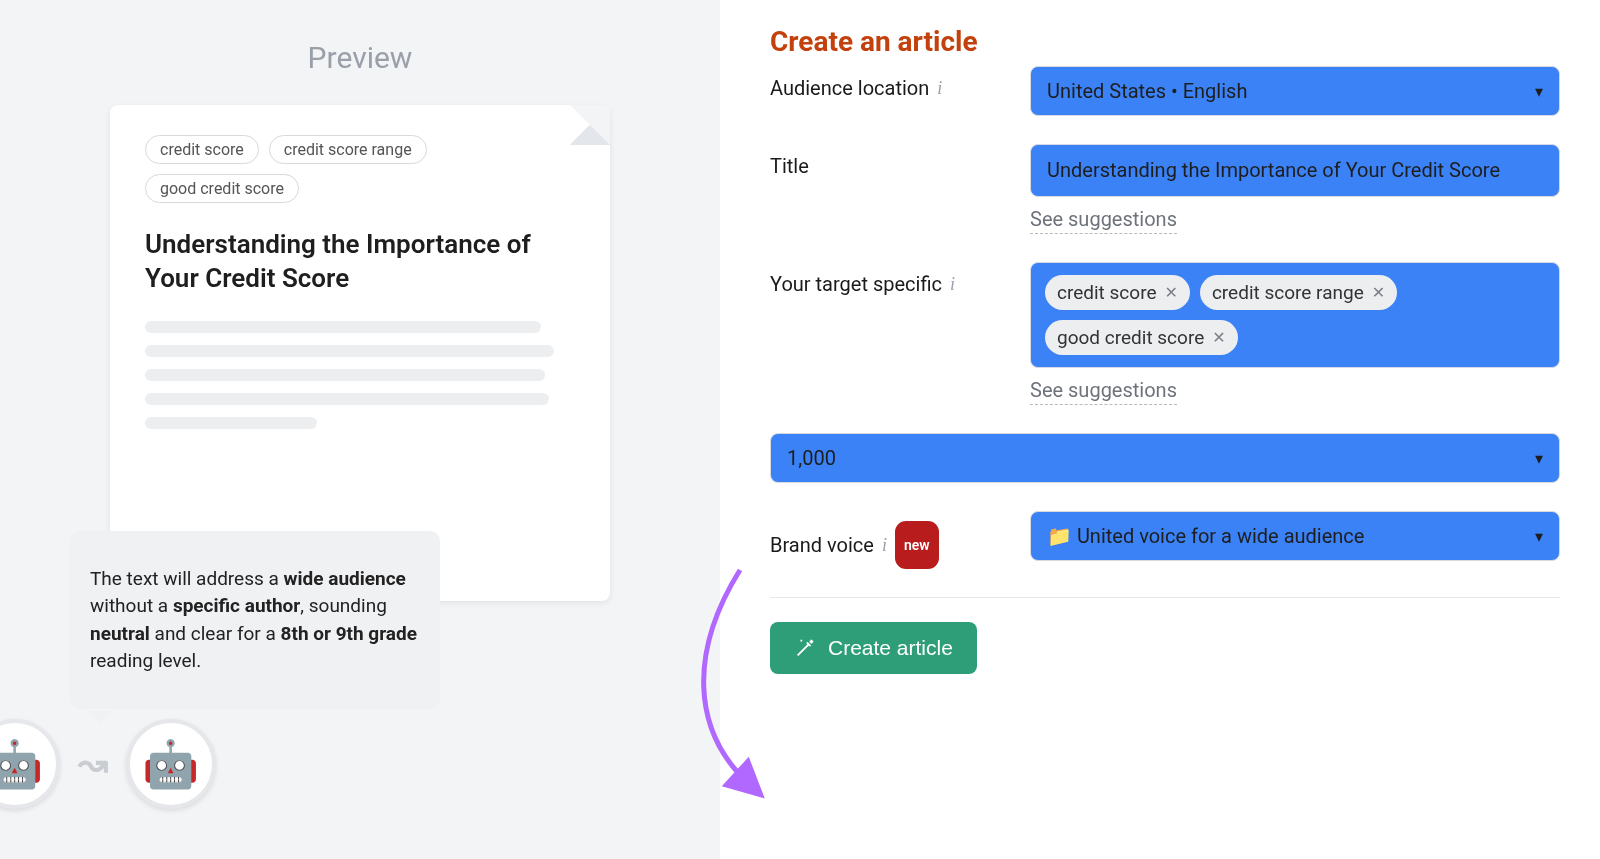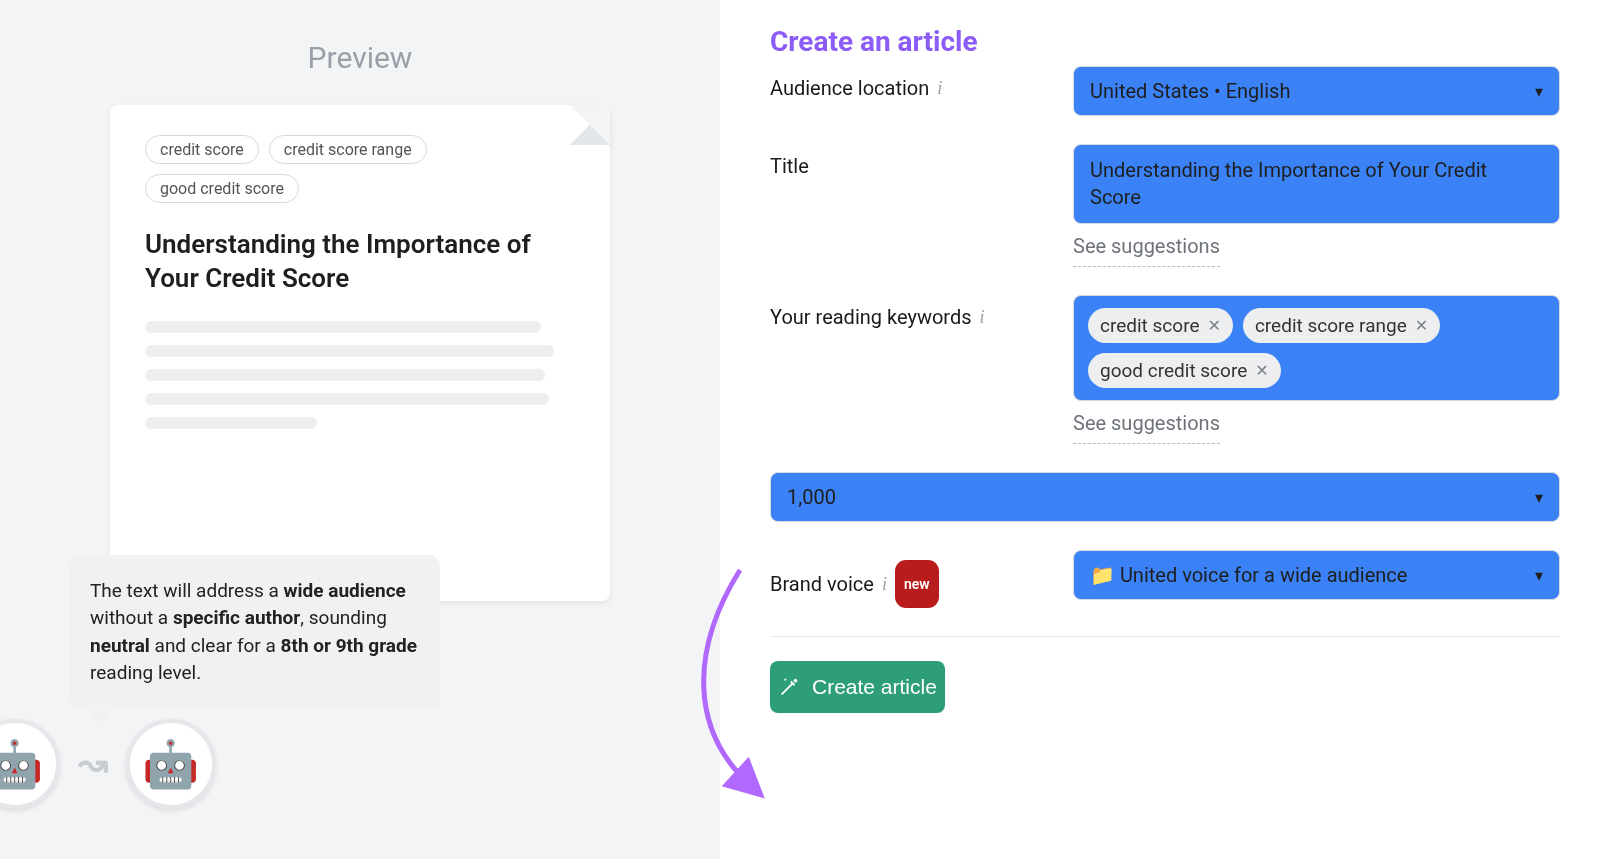--- a/index.html
+++ b/index.html
@@ -74,21 +74,21 @@
     background: #edeef0;
     margin-bottom: 12px;
   }
   .speech {
     position: absolute;
     left: 70px;
     bottom: 150px;
     width: 370px;
     background: #f0f1f3;
     border-radius: 10px;
-    padding: 22px 20px;
+    padding: 34px 20px;
     font-size: 19px;
     line-height: 1.45;
     color: #222;
   }
   .speech::after {
     content: "";
     position: absolute;
     left: 18px;
     bottom: -14px;
     border: 12px solid transparent;
@@ -123,33 +123,32 @@
 
   
   .form-panel {
     flex: 1;
     padding: 25px 40px 0 50px;
     position: relative;
   }
   .form-title {
     font-size: 28px;
     font-weight: 700;
-    color: #8b5cf6;
+    color: #c2410c;
     margin-bottom: 8px;
   }
   .form-subtitle {
     font-size: 20px;
     color: #6e737b;
     margin-bottom: 30px;
   }
   .row {
     display: flex;
     align-items: flex-start;
     margin-bottom: 28px;
-    gap: 43px;
   }
   .row .label {
     width: 260px;
     font-size: 20px;
     padding-top: 10px;
     color: #1a1a1a;
     display: flex;
     align-items: center;
     gap: 8px;
   }
@@ -188,21 +187,21 @@
   }
   .textinput { line-height: 1.35; justify-content: flex-start; }
   .chev { color: #1e1e1e; font-size: 16px; margin-left: 12px; }
   .suggest-link {
     margin-top: 10px;
     color: #6e737b;
     font-size: 20px;
     border-bottom: 1px dashed #b5b9c0;
     align-self: flex-start;
     cursor: pointer;
-    padding-bottom: 8px;
+    padding-bottom: 2px;
   }
   .kw-box { flex-wrap: wrap; gap: 10px; justify-content: flex-start; padding: 12px 14px; }
   .kw-chip {
     background: #eceef0;
     border-radius: 18px;
     padding: 6px 12px;
     font-size: 19px;
     color: #333;
     display: flex;
     align-items: center;
@@ -222,21 +221,21 @@
   .divider {
     border: none;
     border-top: 1px solid #e7e8ea;
     margin: 20px 0 24px 0;
   }
   .create-btn {
     background: #2e9e79;
     color: #fff;
     border: none;
     border-radius: 8px;
-    padding: 14px 8px;
+    padding: 14px 24px;
     font-size: 21px;
     font-weight: 500;
     display: inline-flex;
     align-items: center;
     gap: 12px;
     cursor: pointer;
   }
   .wand-icon {
     width: 22px; height: 22px;
   }
@@ -311,21 +310,21 @@
       <div class="textinput">
         <span>Understanding the Importance of Your Credit Score</span>
       </div>
       <span class="suggest-link">See suggestions</span>
     </div>
   </div>
 
   
   <div class="row">
     <div class="label">
-      <span>Your reading keywords</span>
+      <span>Your target specific</span>
       <span class="info-i">i</span>
     </div>
     <div class="field">
       <div class="kw-box">
         <span class="kw-chip">
           <span>credit score</span>
           <span class="kw-x">✕</span>
         </span>
         <span class="kw-chip">
           <span>credit score range</span>

